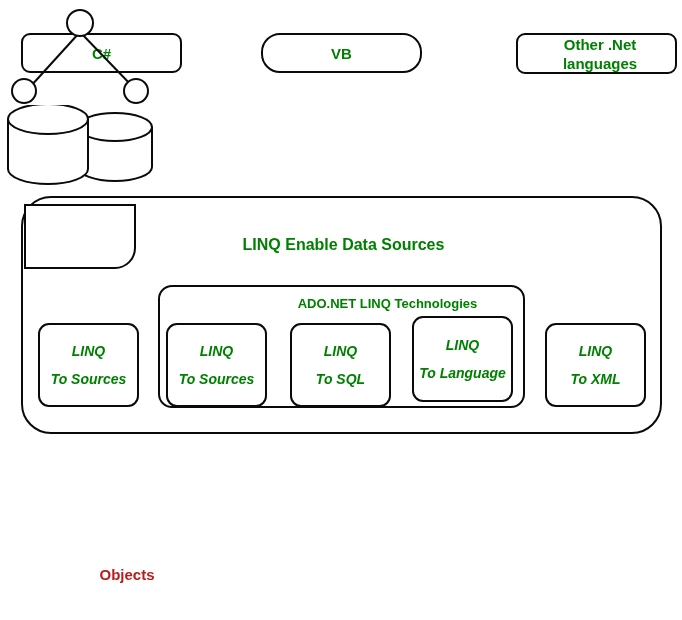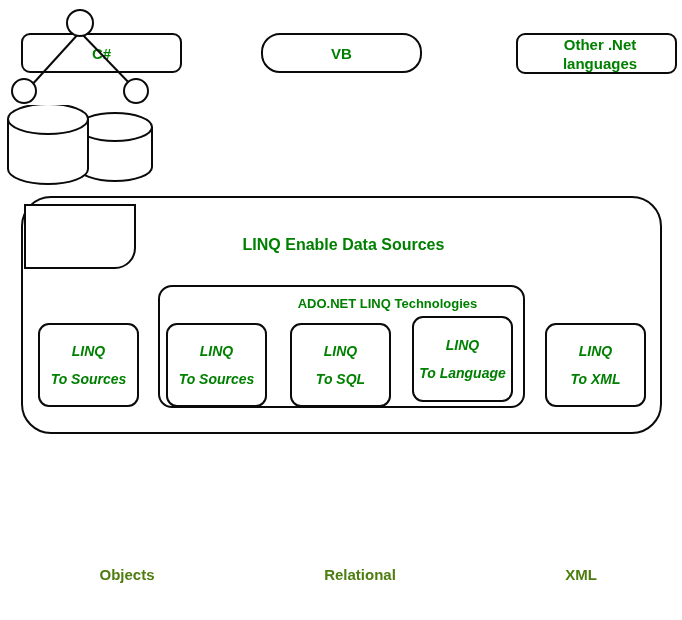--- a/index.html
+++ b/index.html
@@ -96,21 +96,21 @@
   #card-objects  { left: 38px;  top: 323px; width: 101px; height: 84px; }
   #card-datasets { left: 166px; top: 323px; width: 101px; height: 84px; }
   #card-sql      { left: 290px; top: 323px; width: 101px; height: 84px; }
   #card-entities { left: 412px; top: 316px; width: 101px; height: 86px; }
   #card-xml      { left: 545px; top: 323px; width: 101px; height: 84px; }
 
   
   .icon-label {
     position: absolute;
     text-align: center;
-    color: #4d7c0f;
+    color: #b91c1c;
     font-weight: bold;
     font-size: 15px;
   }
   #label-objects    { left: 47px;  top: 566px; width: 160px; }
   #label-relational { left: 280px; top: 566px; width: 160px; }
   #label-xml        { left: 501px; top: 566px; width: 160px; }
 
   .icon-svg { position: absolute; }
   #icon-objects-wrap    { left: 47px;  top: 455px; width: 160px; height: 105px; }
   #icon-relational-wrap { left: 280px; top: 465px; width: 160px; height: 95px; }
@@ -192,17 +192,15 @@
   </div>
 
   <div id="icon-xml-wrap">
     <svg class="icon-svg" width="160" height="85" viewBox="0 0 160 85" xmlns="http://www.w3.org/2000/svg">
       <path d="M 25 5 L 135 5 L 135 48 A 20 20 0 0 1 115 68 L 25 68 Z" fill="#ffffff" stroke="#0a0a0a" stroke-width="2"></path>
     </svg>
   </div>
 
   <div class="icon-label" id="label-objects">Objects</div>
 
-  <div class="icon-label" id="label-relational">Relational</div>
-
-  <div class="icon-label" id="label-xml">XML</div>
+
 
 </div>
 
 </body></html>

